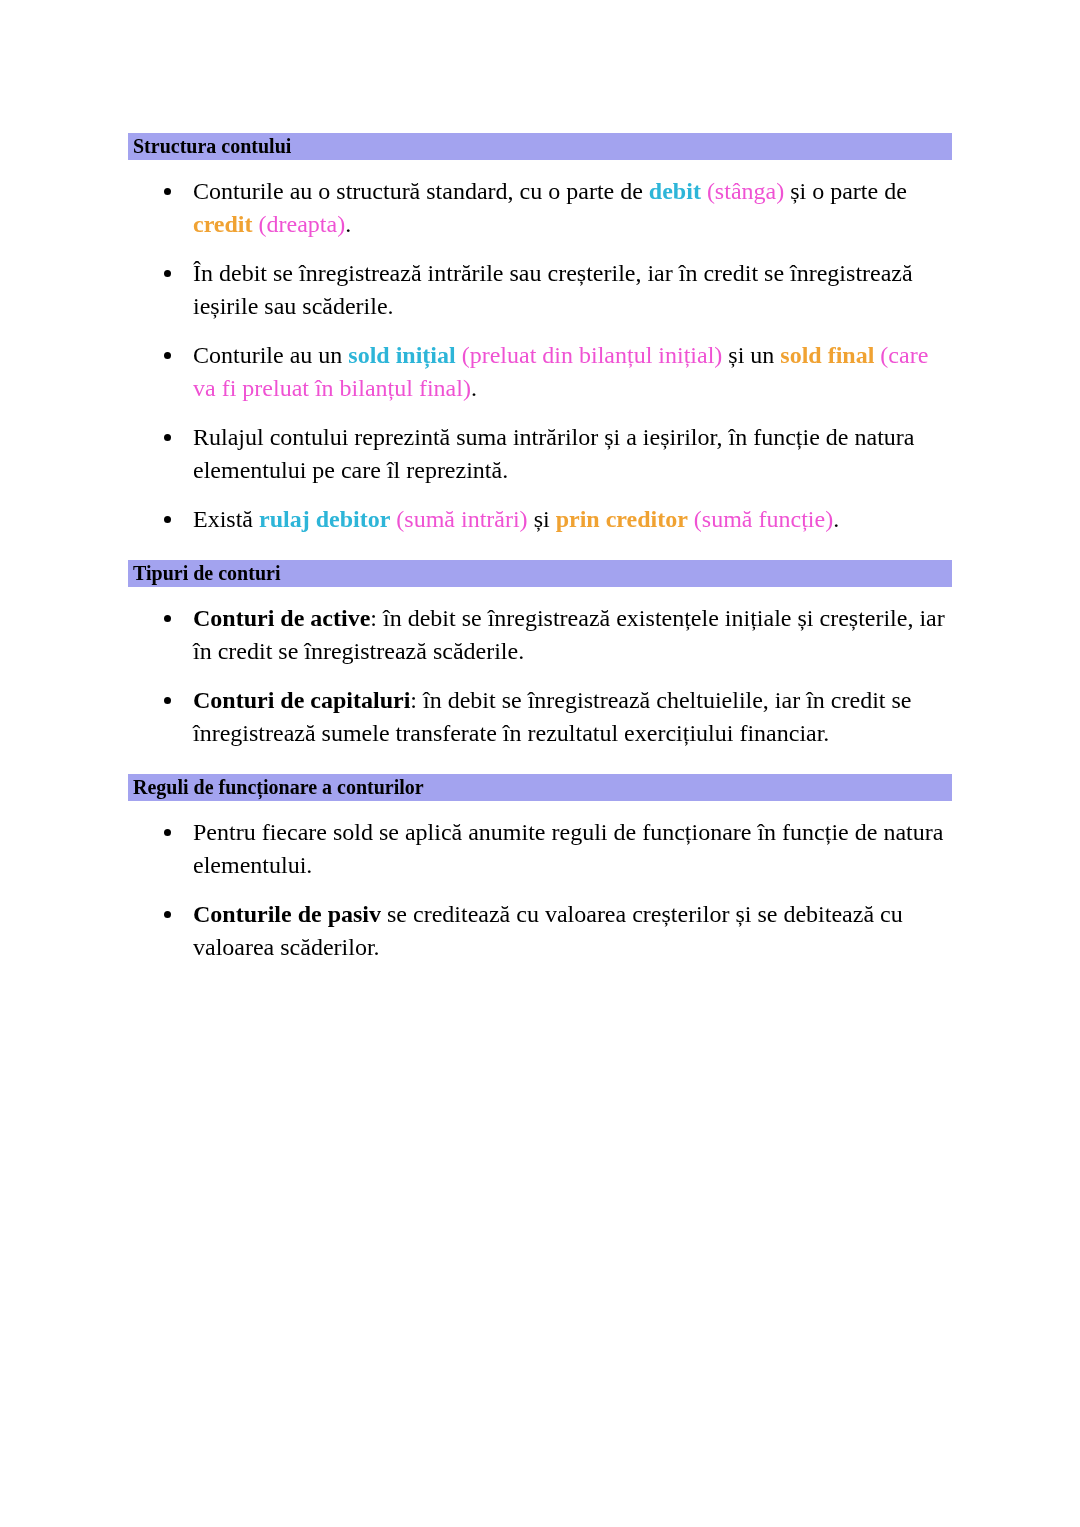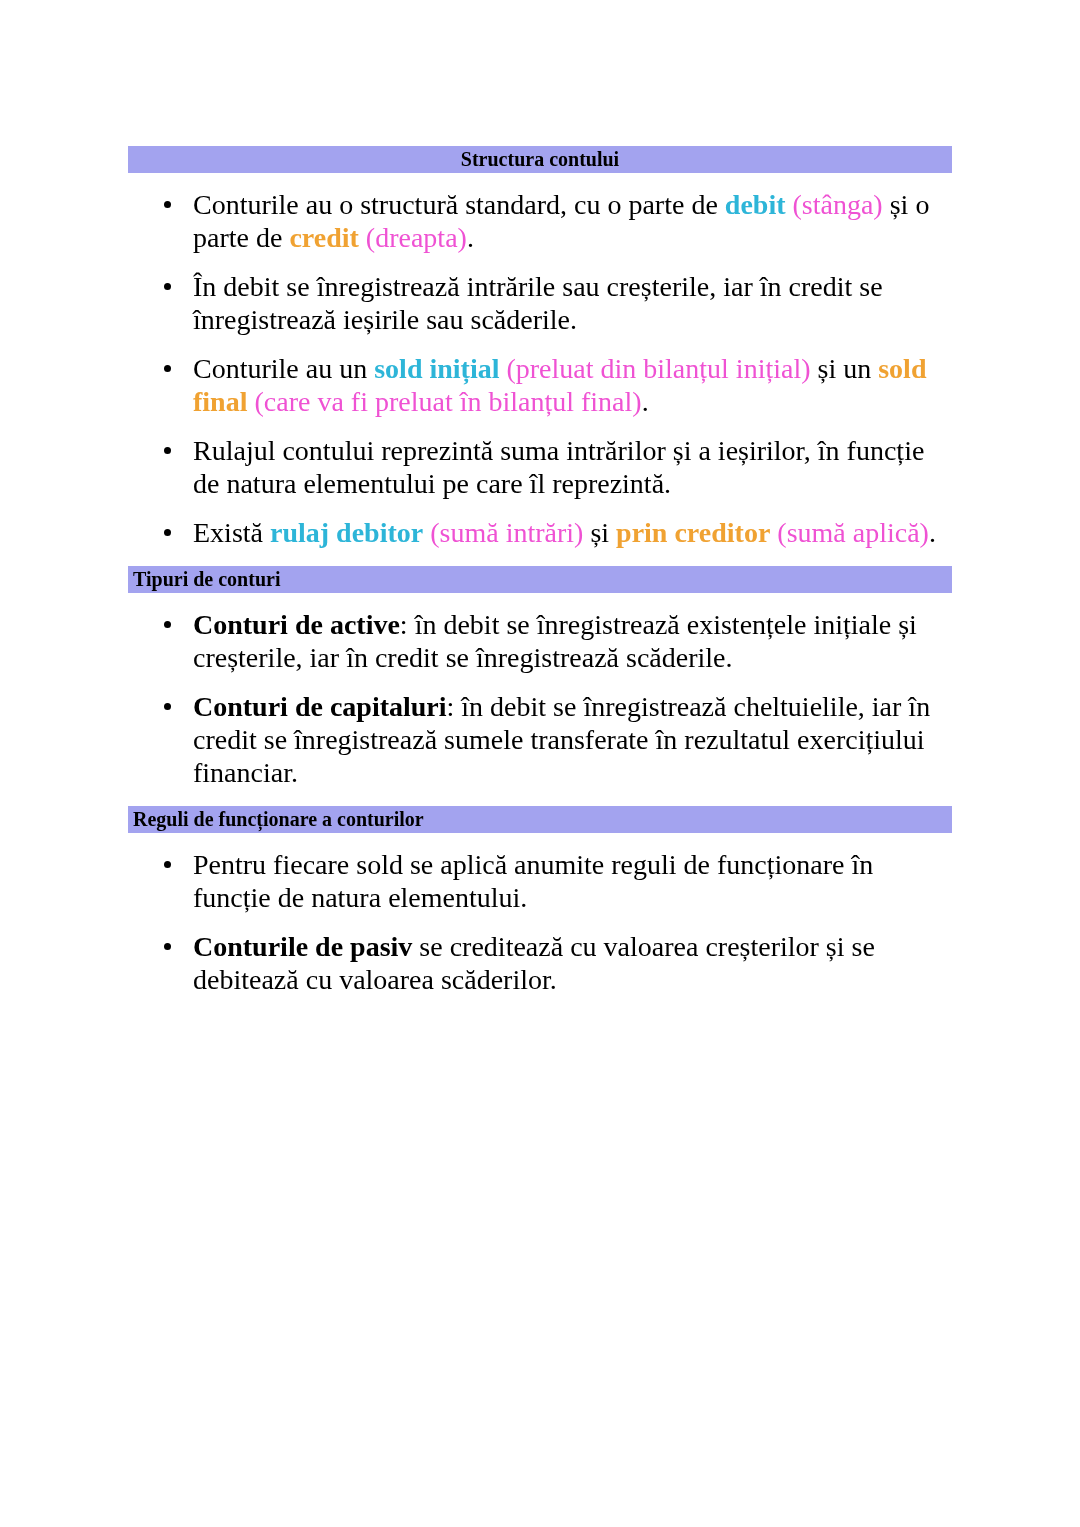--- a/index.html
+++ b/index.html
@@ -14,33 +14,33 @@
     width: 1080px;
     min-height: 1527px;
     padding: 133px 128px 60px 128px;
   }
   .section-heading {
     background: var(--heading-bg, #a3a3ef);
     font-weight: bold;
     font-size: 20px;
     line-height: 27px;
     padding: 0 5px;
-    margin-top: 17px;
+    margin-top: 24px;
   }
-  .section:first-of-type .section-heading { margin-top: 13px; text-align: center; }
+  .section:first-of-type .section-heading { margin-top: 0; }
   ul.bullets {
     list-style: none;
     margin-top: 15px;
     margin-bottom: 0;
   }
   li.bullet {
     position: relative;
     padding-left: 65px;
     margin-bottom: 16px;
-    font-size: 28px;
+    font-size: 24px;
     line-height: 33px;
   }
   li.bullet::before {
     content: "";
     position: absolute;
     left: 36px;
     top: 13px;
     width: 7px;
     height: 7px;
     border-radius: 50%;
@@ -56,21 +56,21 @@
 <body>
 
 <div class="page">
     <section class="section">
       <div class="section-heading">Structura contului</div>
       <ul class="bullets">
         <li class="bullet"><span class="seg-normal">Conturile au o structură standard, cu o parte de </span><span class="seg-cyan-bold">debit</span><span class="seg-normal"> </span><span class="seg-pink">(stânga)</span><span class="seg-normal"> și o parte de </span><span class="seg-orange-bold">credit</span><span class="seg-normal"> </span><span class="seg-pink">(dreapta)</span><span class="seg-normal">.</span></li>
         <li class="bullet"><span class="seg-normal">În debit se înregistrează intrările sau creșterile, iar în credit se înregistrează ieșirile sau scăderile.</span></li>
         <li class="bullet"><span class="seg-normal">Conturile au un </span><span class="seg-cyan-bold">sold inițial</span><span class="seg-normal"> </span><span class="seg-pink">(preluat din bilanțul inițial)</span><span class="seg-normal"> și un </span><span class="seg-orange-bold">sold final</span><span class="seg-normal"> </span><span class="seg-pink">(care va fi preluat în bilanțul final)</span><span class="seg-normal">.</span></li>
         <li class="bullet"><span class="seg-normal">Rulajul contului reprezintă suma intrărilor și a ieșirilor, în funcție de natura elementului pe care îl reprezintă.</span></li>
-        <li class="bullet"><span class="seg-normal">Există </span><span class="seg-cyan-bold">rulaj debitor</span><span class="seg-normal"> </span><span class="seg-pink">(sumă intrări)</span><span class="seg-normal"> și </span><span class="seg-orange-bold">prin creditor</span><span class="seg-normal"> </span><span class="seg-pink">(sumă aplică)</span><span class="seg-normal">.</span></li>
+        <li class="bullet"><span class="seg-normal">Există </span><span class="seg-cyan-bold">rulaj debitor</span><span class="seg-normal"> </span><span class="seg-pink">(sumă intrări)</span><span class="seg-normal"> și </span><span class="seg-orange-bold">prin creditor</span><span class="seg-normal"> </span><span class="seg-pink">(sumă funcție)</span><span class="seg-normal">.</span></li>
       </ul>
     </section>
     <section class="section">
       <div class="section-heading">Tipuri de conturi</div>
       <ul class="bullets">
         <li class="bullet"><span class="seg-bold">Conturi de active</span><span class="seg-normal">: în debit se înregistrează existențele inițiale și creșterile, iar în credit se înregistrează scăderile.</span></li>
         <li class="bullet"><span class="seg-bold">Conturi de capitaluri</span><span class="seg-normal">: în debit se înregistrează cheltuielile, iar în credit se înregistrează sumele transferate în rezultatul exercițiului financiar.</span></li>
       </ul>
     </section>
     <section class="section">

